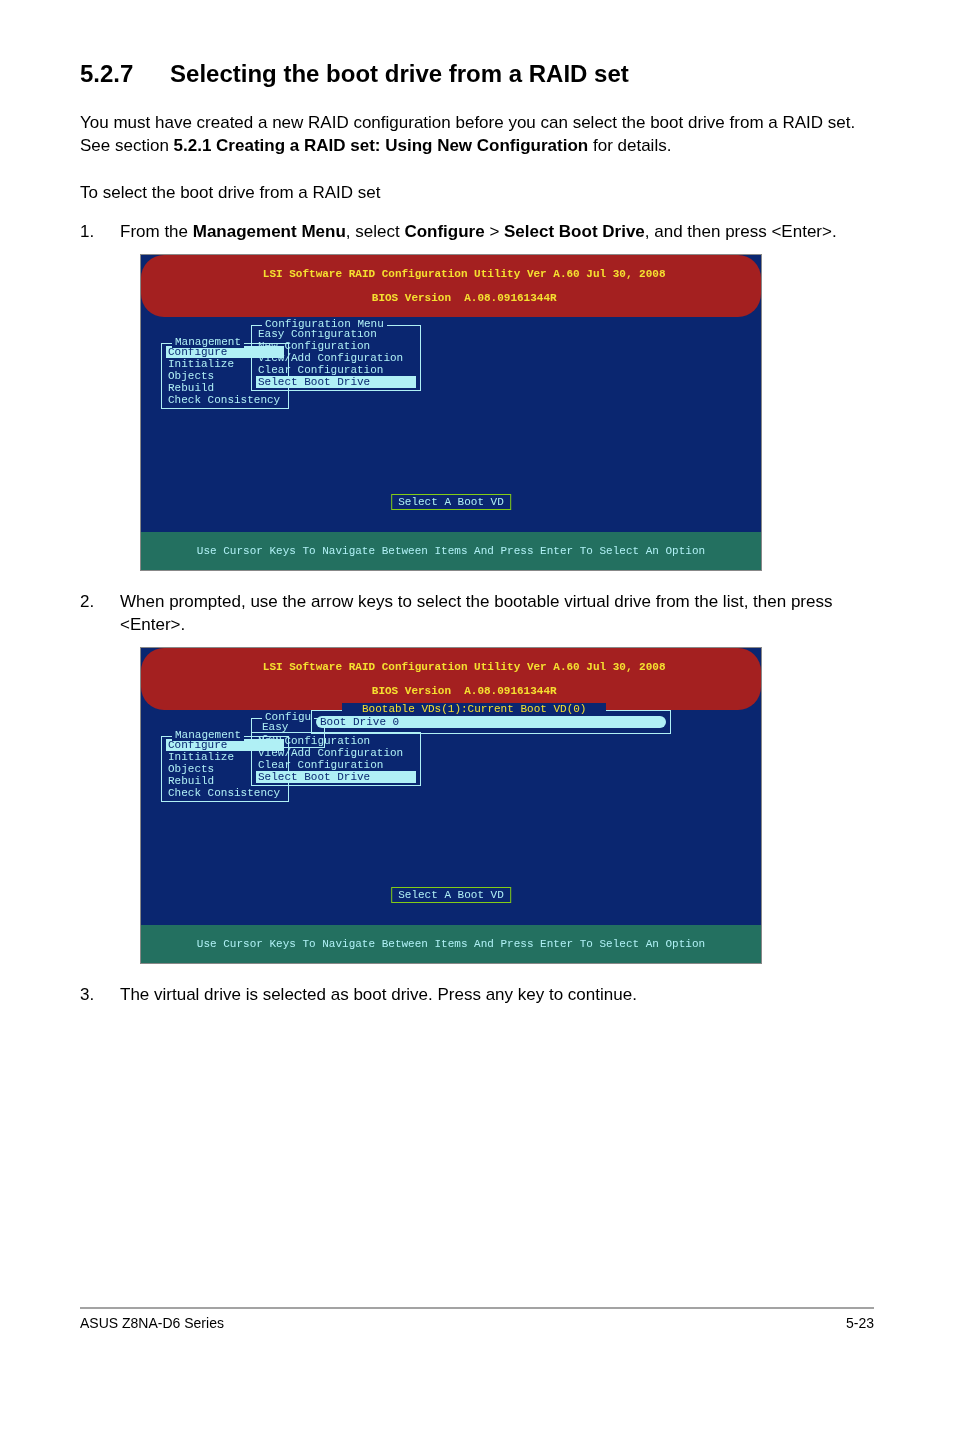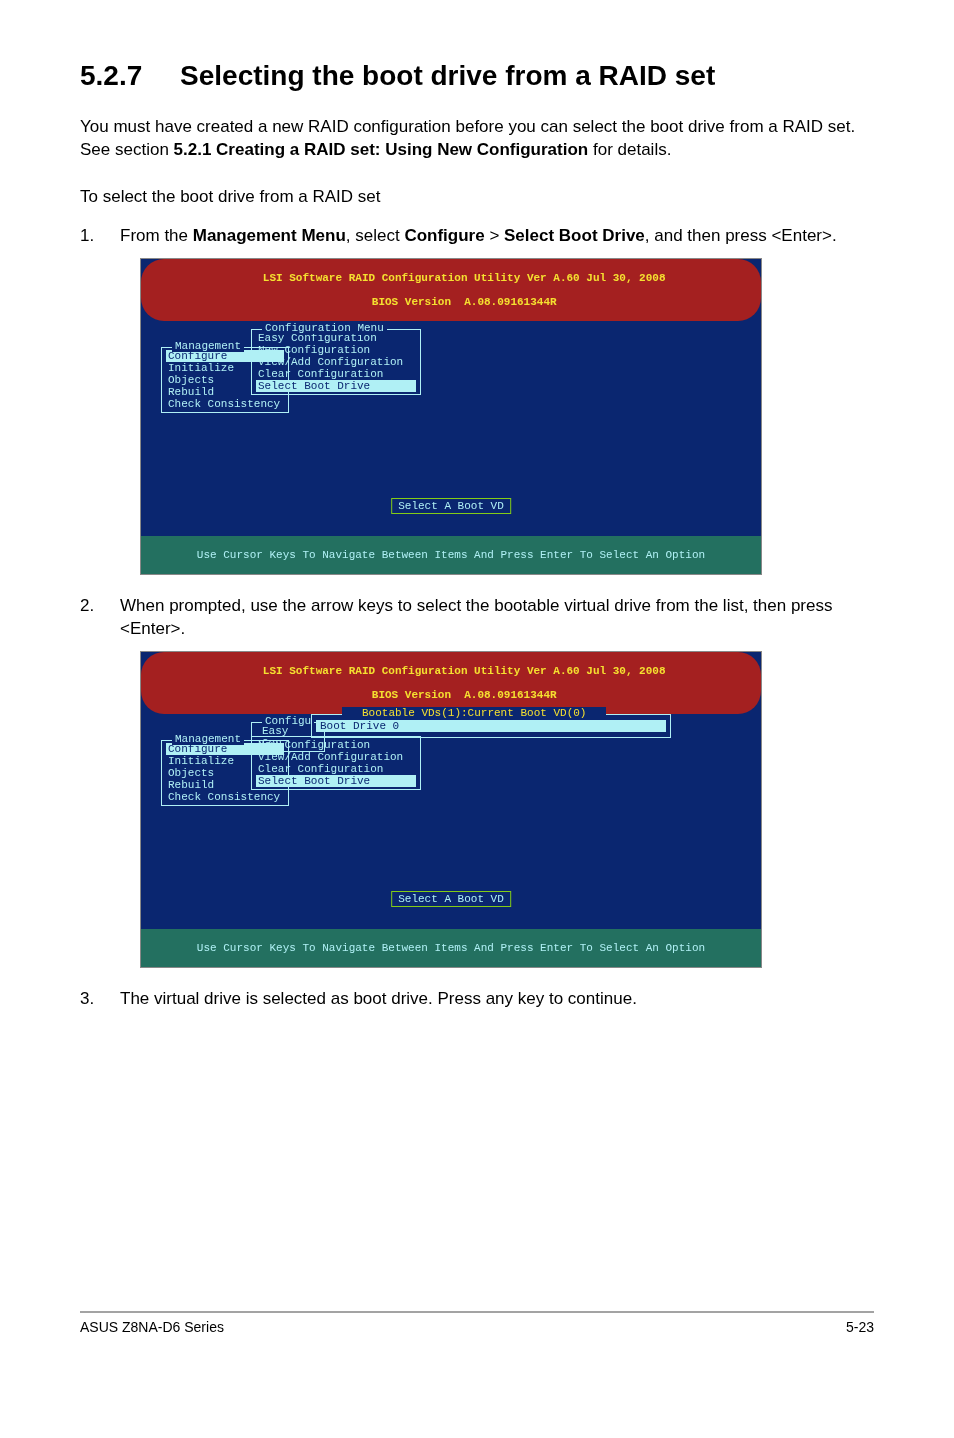--- a/index.html
+++ b/index.html
@@ -5,21 +5,21 @@
   body {
     margin: 0;
     padding: 60px 80px 40px 80px;
     font-family: Arial, Helvetica, sans-serif;
     color: #000;
     background: #fff;
     width: 954px;
     box-sizing: border-box;
   }
   .heading {
-    font-size: 28px;
+    font-size: 24px;
     font-weight: bold;
     margin-bottom: 18px;
   }
   .heading .num { display: inline-block; margin-right: 30px; }
   .para {
     font-size: 17px;
     line-height: 1.35;
     margin-bottom: 16px;
     margin-top: 24px;
   }
@@ -98,20 +98,21 @@
     left: 30px;
     background: #0a2670;
     padding: 0 20px;
     color: #f5e030;
   }
   .boot-item {
     background: #b0f0f5;
     color: #0a2670;
     padding: 0 4px;
     margin: 1px 0;
+    border-radius: 6px;
   }
   .bios-hint {
     position: absolute;
     bottom: 22px;
     left: 50%;
     transform: translateX(-50%);
     border: 1px solid #84cc16;
     padding: 1px 6px;
   }
   .bios-footer {

